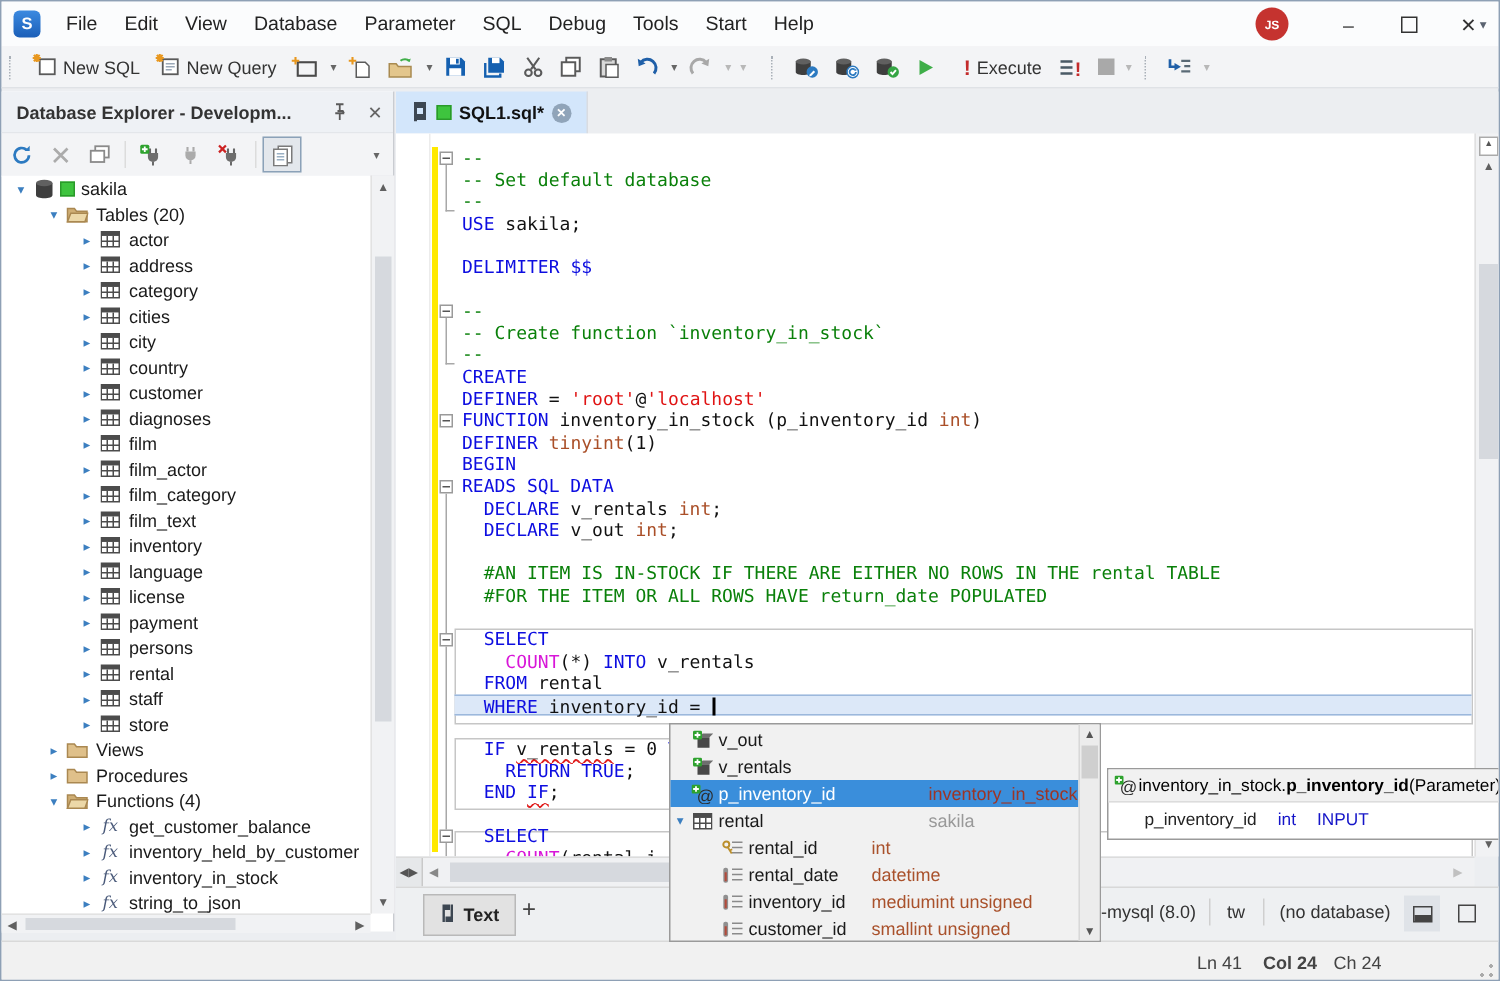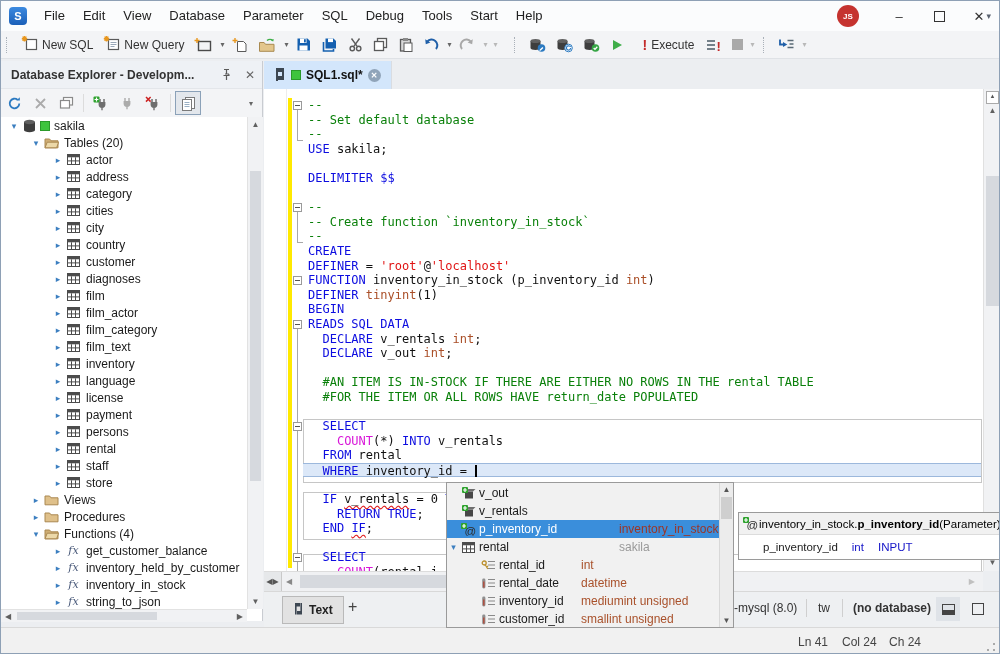--- a/index.html
+++ b/index.html
@@ -748,21 +748,21 @@
             <path d="M2 1 h5 v3.6 h-3.4 v8 h-1.6 z" fill="#3d4752"></path>
             <path d="M9 12.6 h-5 v-3.6 h3.4 V1 h1.6 z" fill="#3d4752"></path>
           </svg></span>
       <span>Text</span>
     </div>
     <div class="plustab">+</div>
     <div class="dseg" style="left:470px;">-mysql (8.0)</div>
     <div class="dsep" style="left:542px;"></div>
     <div class="dseg" style="left:554px;">tw</div>
     <div class="dsep" style="left:578px;"></div>
-    <div class="dseg" style="left:589px;font-weight:bold;">(no database)</div>
+    <div class="dseg" style="left:589px;">(no database)</div>
     <div class="viewbtn sel" style="left:672px;">
         <span class="vb1"></span>
       </div>
     <div class="viewbtn" style="left:702px;">
         <span class="vb2"></span>
       </div>
   </div>
 
   <div class="acpop">
     <div id="ac-list">
@@ -885,18 +885,18 @@
     </div>
     <div class="r2">
       <span>p_inventory_id</span>
       <span class="blue">int</span>
       <span class="blue">INPUT</span>
     </div>
   </div>
 
   <div class="statusbar">
     <span class="stat" style="left:797px;">Ln 41</span>
-    <span class="stat" style="left:841px;">Col 24</span>
+    <span class="stat" style="left:841px;font-weight:bold;">Col 24</span>
     <span class="stat" style="left:888px;">Ch 24</span>
     <span class="gripdots"></span>
   </div>
 
 </div>
 
 </body></html>

